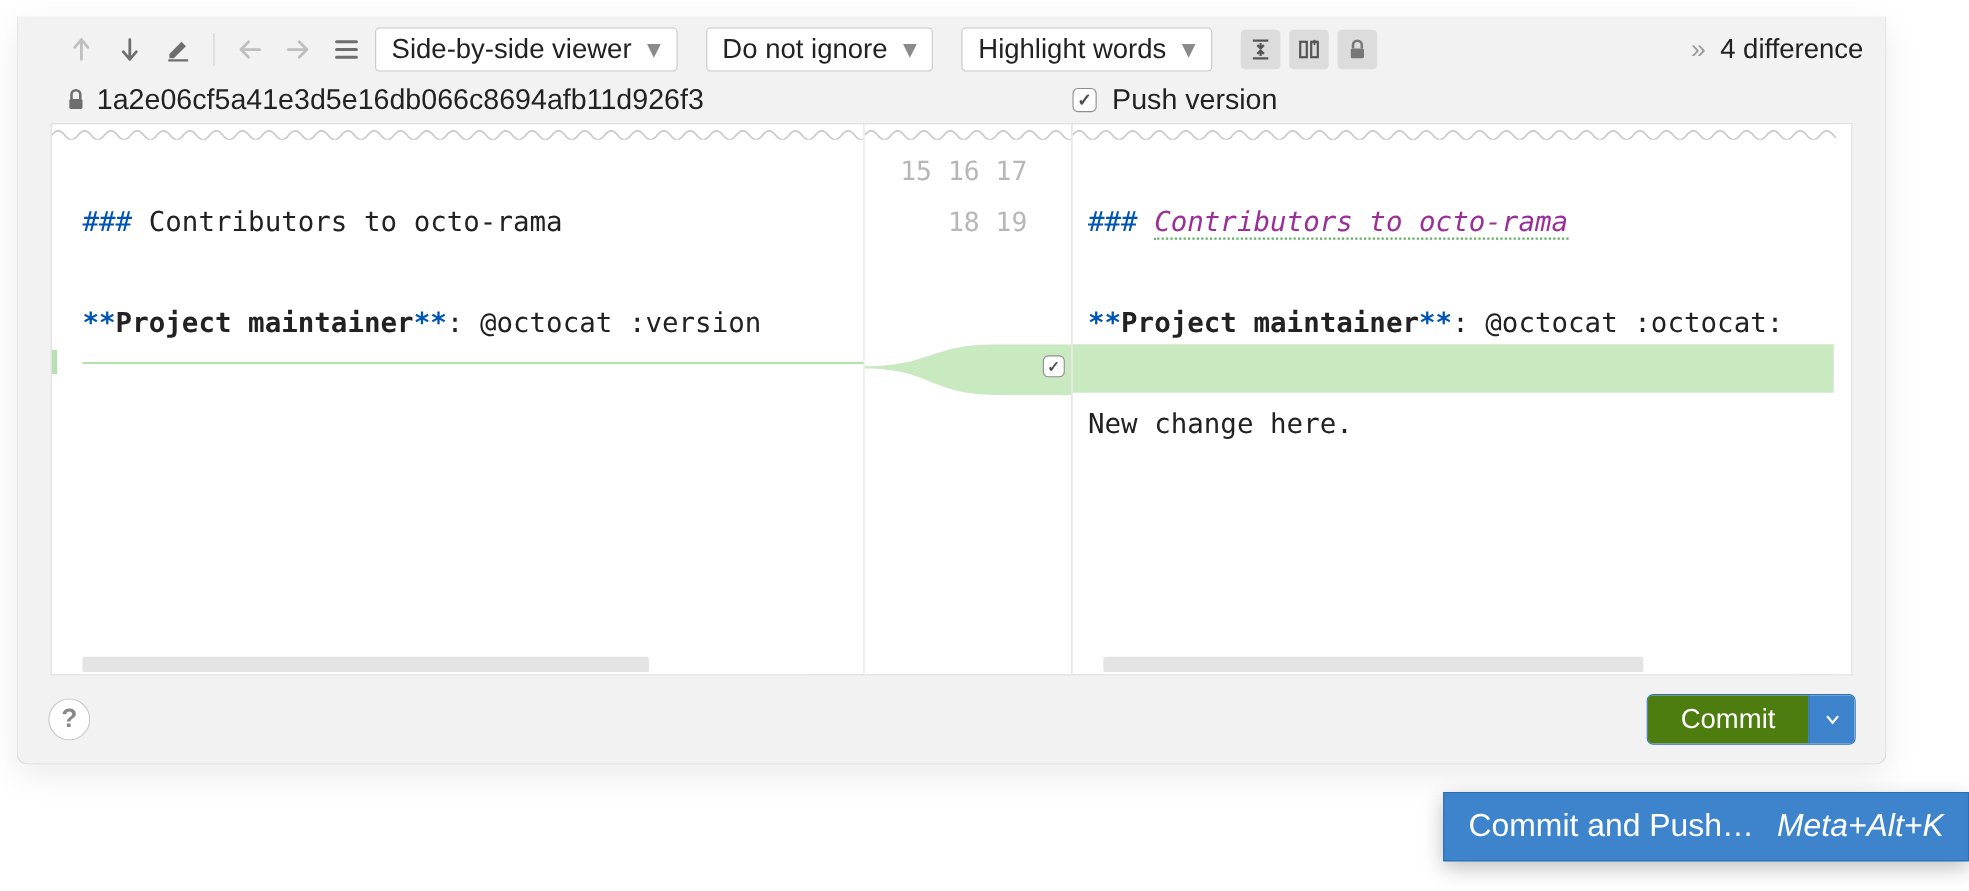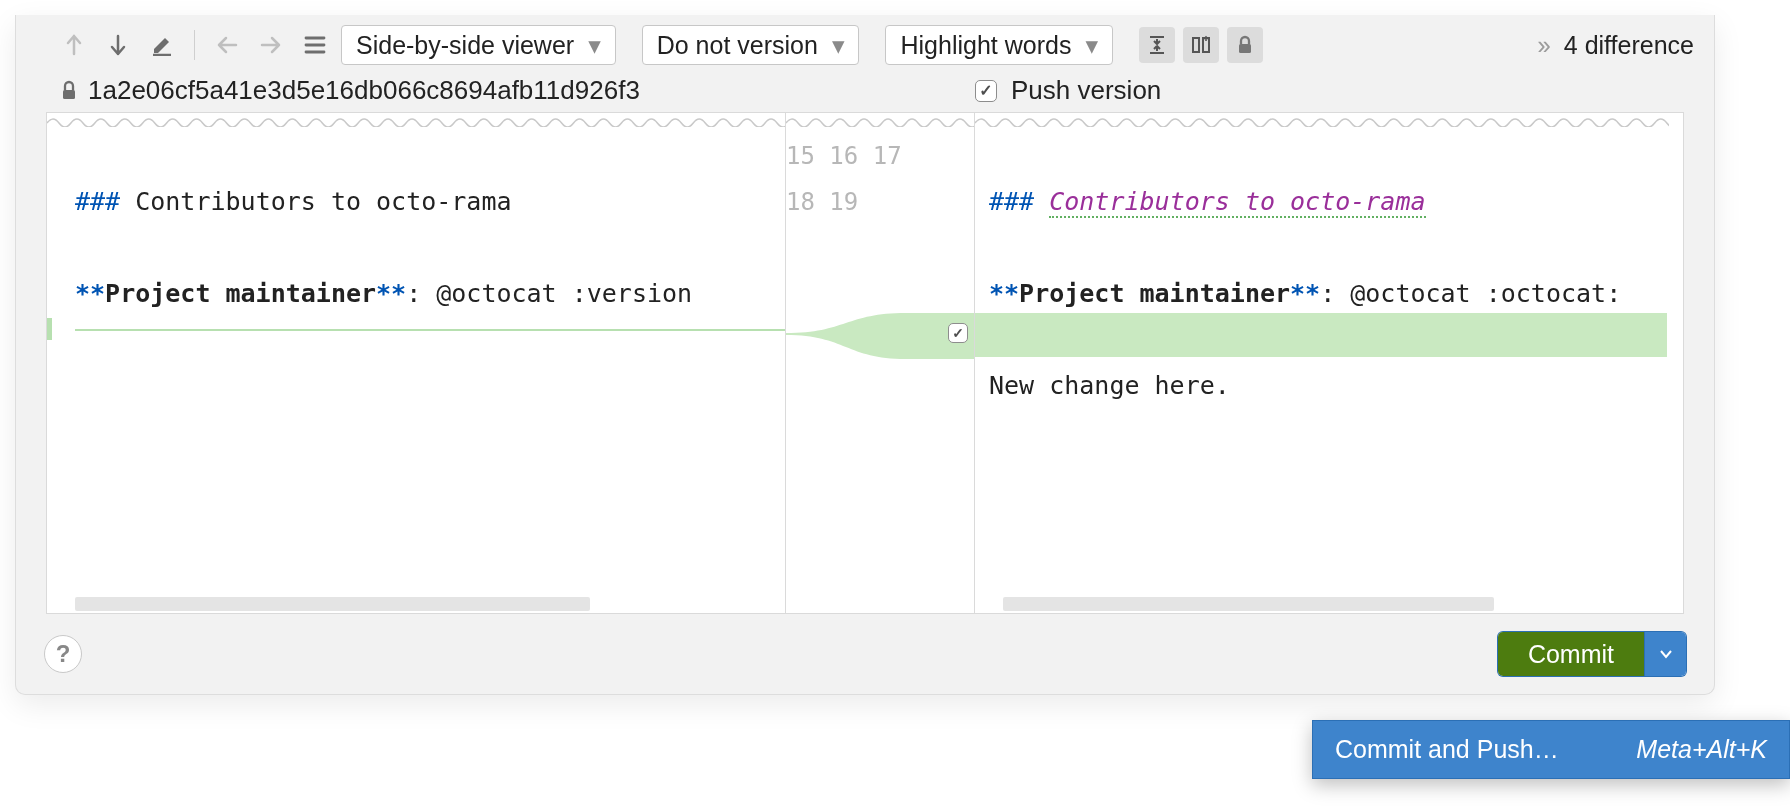--- a/index.html
+++ b/index.html
@@ -178,20 +178,21 @@
   left: 28px;
   right: 0;
   top: 216px;
   height: 2px;
   background: #b7e0b0;
 }
 .ln-col {
   position: absolute;
   right: 10px;
   top: 20px;
+  text-align: right;
   font-family: "Menlo","Consolas",monospace;
   font-size: 24px;
   color: #b7b7b7;
   line-height: 46px;
 }
 .gutter-shape {
   position: absolute;
   left: 0;
   top: 200px;
   width: 100%;
@@ -302,21 +303,21 @@
   position: absolute;
   left: 1312px;
   top: 720px;
   width: 478px;
   background: #3e84cc;
   border: 1px solid #2b6fb5;
   padding: 14px 22px;
   display: flex;
   align-items: center;
   color: #fff;
-  font-size: 25px;
+  font-size: 29px;
   box-shadow: 0 6px 18px rgba(0,0,0,0.25);
 }
 .popup .shortcut { margin-left: auto; font-style: italic; }
 svg { display: block; }
 </style>
 </head>
 <body>
 
 <div class="page-wrapper">
 <div class="dialog">
@@ -353,21 +354,21 @@
       <svg width="22" height="20" viewBox="0 0 22 20">
             <path d="M2 3 L20 3 M2 10 L20 10 M2 17 L20 17" stroke="currentColor" stroke-width="2.8" stroke-linecap="round"></path>
           </svg>
     </div>
     <div class="combo">
       <span>Side-by-side viewer</span>
       <span class="caret">▾</span>
     </div>
     <div style="width:10px"></div>
     <div class="combo">
-      <span>Do not version</span>
+      <span>Do not ignore</span>
       <span class="caret">▾</span>
     </div>
     <div style="width:10px"></div>
     <div class="combo">
       <span>Highlight words</span>
       <span class="caret">▾</span>
     </div>
     <div style="width:10px"></div>
     <div class="tb-icon dark-btn">
       <svg width="20" height="20" viewBox="0 0 20 20">

